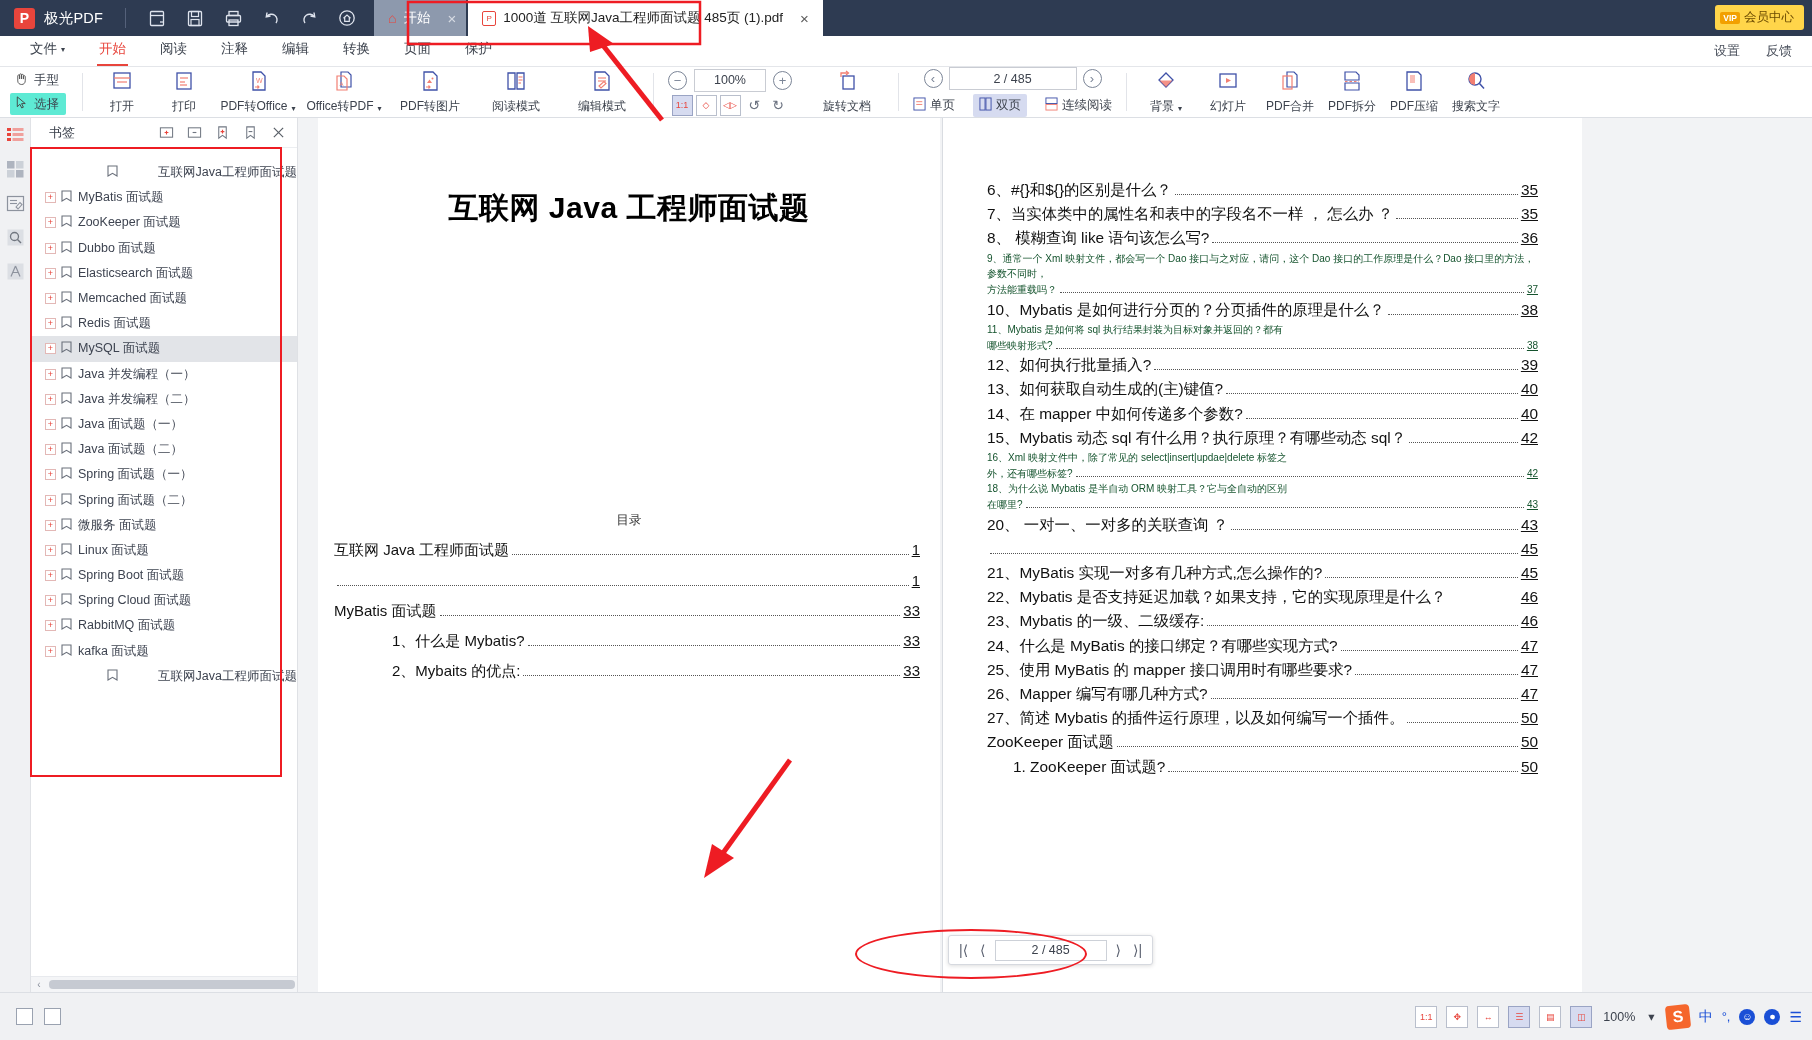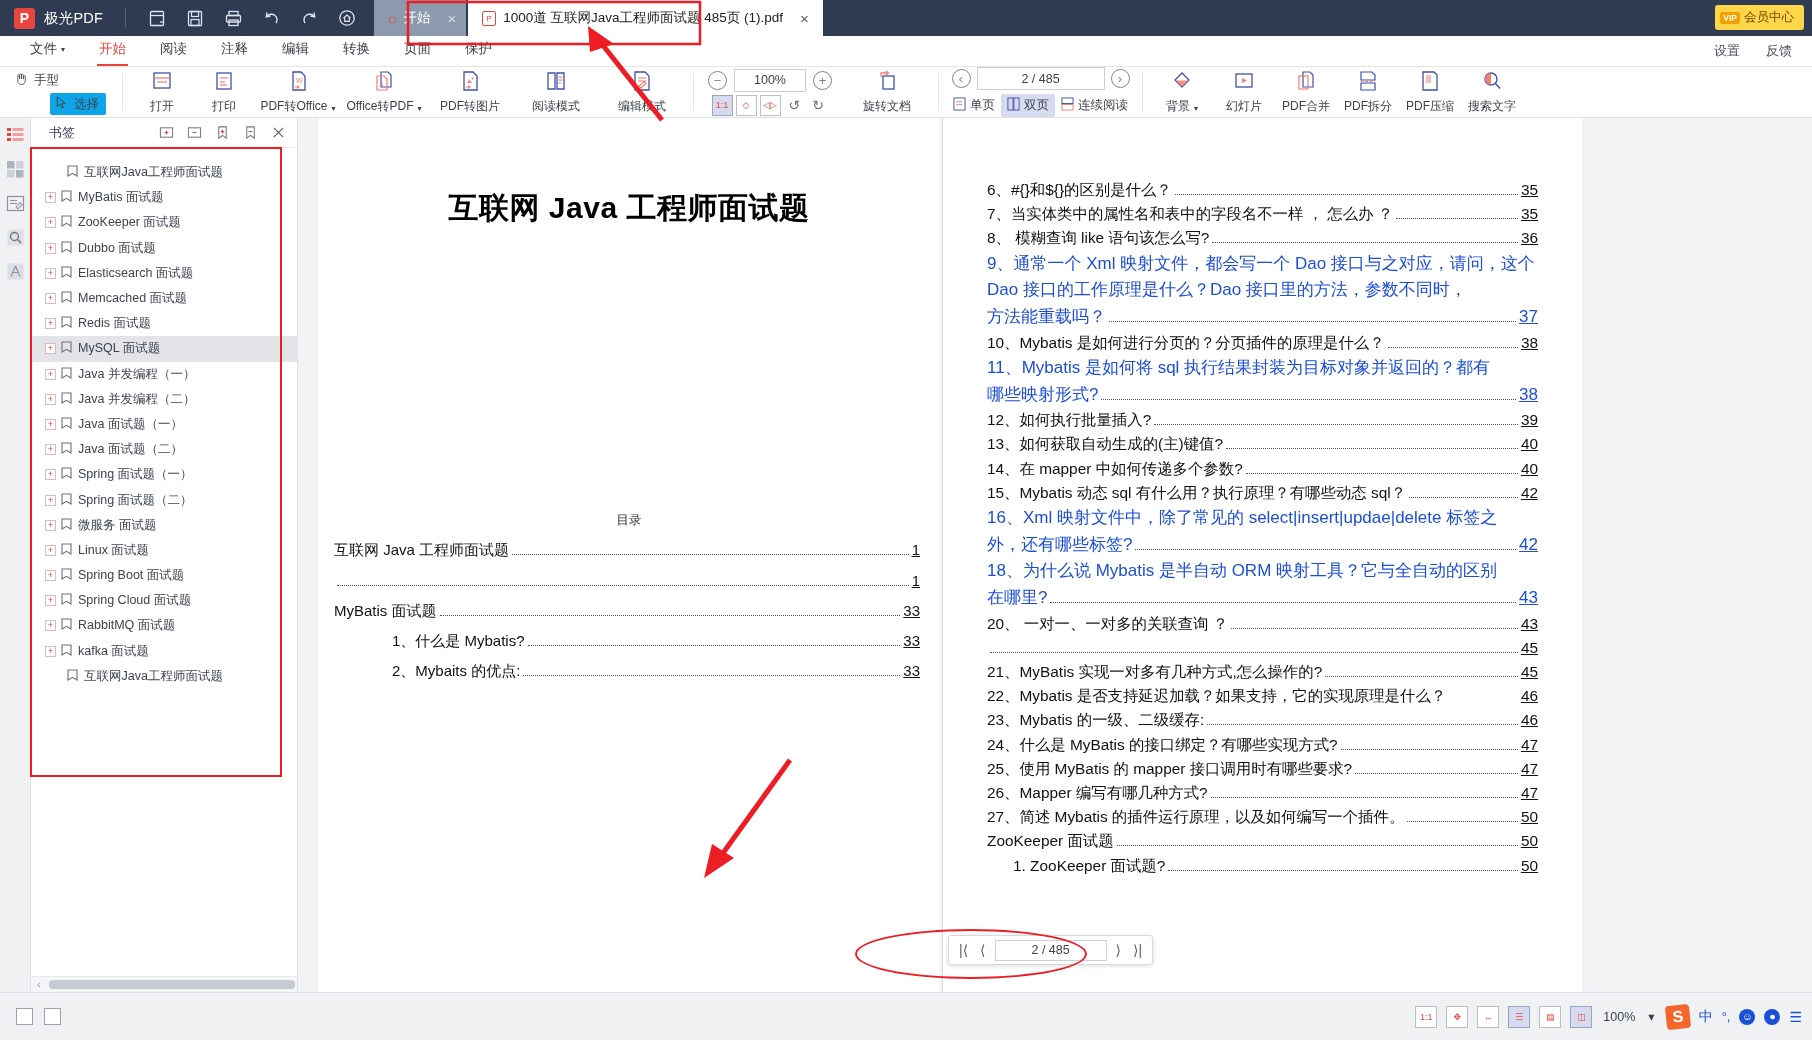--- a/index.html
+++ b/index.html
@@ -82,21 +82,21 @@
   .ribbon {
     position: absolute; top: 67px; left: 0; width: 1812px; height: 51px;
     background: #fff; border-bottom: 1px solid #dcdfe4;
     display: flex; align-items: center; padding-left: 10px;
   }
   .rb-stack { display: flex; flex-direction: column; gap: 2px; margin-right: 8px; }
   .rb-pill {
     display: flex; align-items: center; gap: 5px;
     font-size: 12.5px; color: #3c424d; padding: 2px 7px 2px 4px; border-radius: 2px;
   }
-  .rb-pill.sel { background: #0ea5e9; margin-left: 40px; }
+  .rb-pill.sel { background: #5eead4; }
   .rb-div { width: 1px; height: 38px; background: #e2e4e9; margin: 0 8px; }
   .rb-btn {
     width: 62px; display: flex; flex-direction: column; align-items: center;
     gap: 2px; font-size: 12px; color: #3c424d;
   }
   .rb-btn.wide { width: 86px; }
   .rb-btn .lbl { white-space: nowrap; }
   .zoom-group { display: flex; align-items: center; gap: 7px; margin: 0 6px; }
   .zoom-box {
     width: 72px; height: 23px; border: 1px solid #c9ccd3; background: #fff;
@@ -114,21 +114,21 @@
     display: flex; align-items: center; justify-content: center;
     font-size: 9px; color: #e8453c;
   }
   .mini-sq.act { background: #d6dbf0; border-color: #9aa4c4; }
   .page-group { display: flex; align-items: center; gap: 6px; }
   .page-box {
     width: 128px; height: 23px; border: 1px solid #c9ccd3; background: #fff;
     font-size: 12.5px; color: #3c424d; display: flex; align-items: center;
     justify-content: center;
   }
-  .viewmode-row { display: flex; align-items: center; gap: 0; }
+  .viewmode-row { display: flex; align-items: center; gap: 12px; }
   .vm-pill {
     display: flex; align-items: center; gap: 4px; font-size: 12.5px;
     color: #3c424d; padding: 3px 6px; border-radius: 2px;
   }
   .vm-pill.act { background: #d6dbf0; }
 
   
   .rail {
     position: absolute; top: 118px; left: 0; width: 31px; bottom: 48px;
     background: #f0f1f3; border-right: 1px solid #e0e2e6;
@@ -158,21 +158,21 @@
   }
   .bm-list {
     position: absolute; top: 30px; left: 0; right: 0; bottom: 22px;
     overflow: hidden; padding-top: 12px;
   }
   .bm-row {
     height: 25.2px; display: flex; align-items: center; gap: 5px;
     padding-left: 14px; font-size: 12.5px; color: #3d4350;
   }
   .bm-row.sel { background: #e2e4e8; }
-  .bm-row.indent2 { padding-left: 20px; }
+  .bm-row.indent2 { padding-left: 26px; justify-content: space-between; }
   .exp {
     width: 11px; height: 11px; border: 1px solid #e3b8b6; background: #fff;
     font-size: 9px; line-height: 9px; text-align: center; color: #e8453c; flex: none;
   }
   .exp.blank { border: none; background: transparent; }
   .bm-flag { width: 12px; flex: none; }
   .bm-hscroll {
     position: absolute; left: 0; right: 0; bottom: 0; height: 16px;
     background: #f4f5f7; border-top: 1px solid #e8eaee;
     display: flex; align-items: center;
@@ -220,21 +220,21 @@
   }
   .toc-pg { white-space: nowrap; text-decoration: underline; }
 
   
   .rp-list { padding: 60px 44px 0 44px; }
   .rp-item {
     font-size: 15.4px; color: #111; line-height: 1.57;
     display: flex; align-items: baseline; flex-wrap: nowrap;
   }
   .rp-item .t { white-space: nowrap; }
-  .rp-wrap { font-size: 17px; color: #1d4ed8; line-height: 1.57; }
+  .rp-wrap { font-size: 10px; color: #14532d; line-height: 1.57; }
   .rp-row-flex { display: flex; align-items: baseline; }
 
   
   .pagenav {
     position: absolute; left: 650px; bottom: 27px; height: 30px;
     display: flex; align-items: center; gap: 6px;
     background: #fff; border: 1px solid #d6d9df; border-radius: 3px;
     padding: 0 7px; box-shadow: 0 1px 4px rgba(0,0,0,.14);
   }
   .pn-btn { font-size: 14px; color: #5b6170; padding: 0 3px; }

